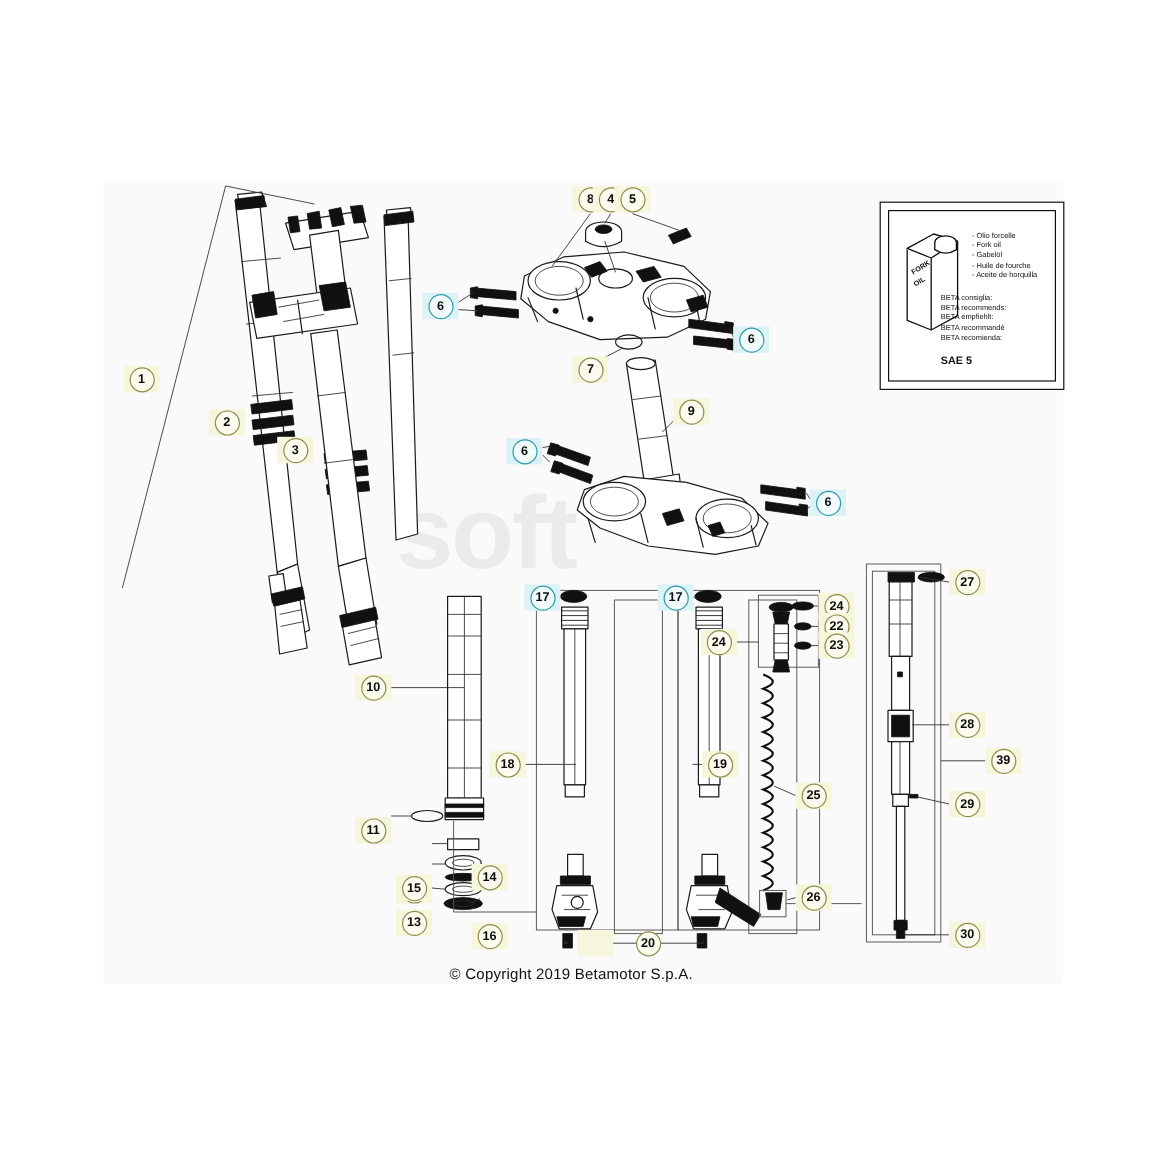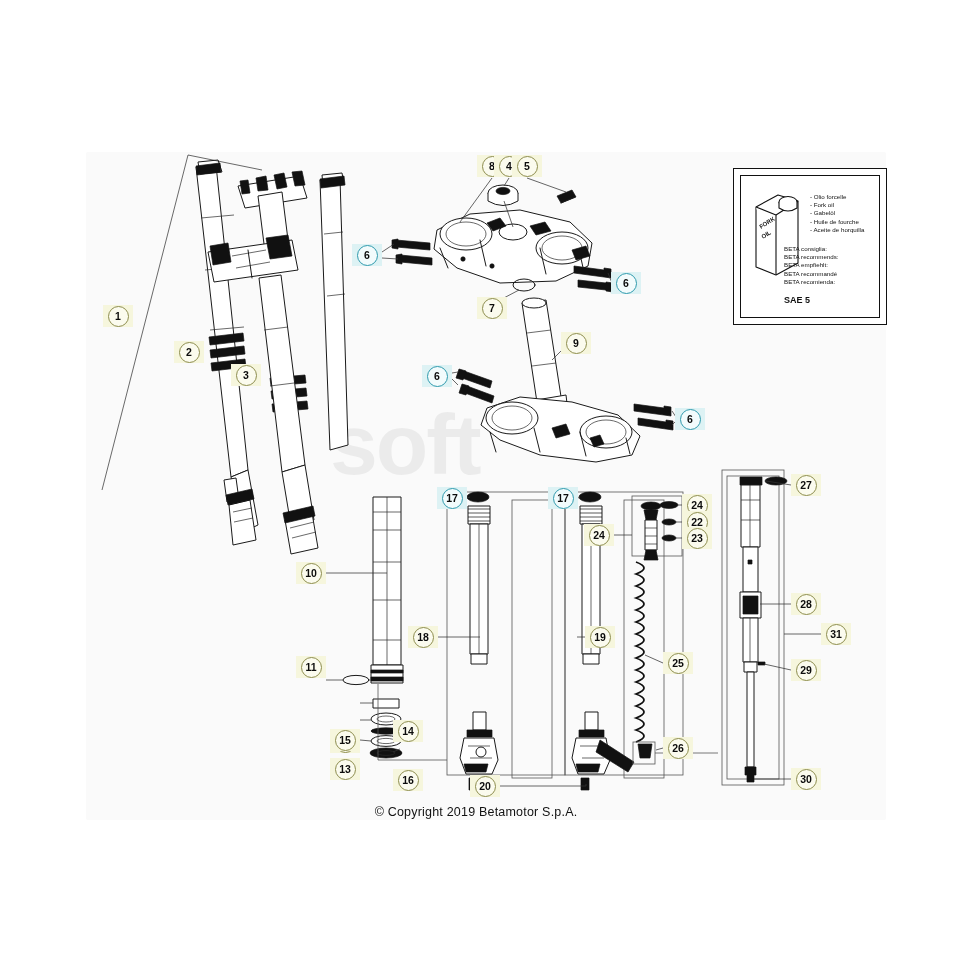--- a/index.html
+++ b/index.html
@@ -428,21 +428,21 @@
         <div class="ring">
           <span class="num">6</span>
         </div>
       </div>
       <div class="co y" style="left: 311px; top: 573px;">
         <div class="hl"></div>
         <div class="ring">
           <span class="num">10</span>
         </div>
       </div>
-      <div class="co y" style="left: 311px; top: 667px;">
+      <div class="co y" style="left: 311px; top: 692px;">
         <div class="hl"></div>
         <div class="ring">
           <span class="num">11</span>
         </div>
       </div>
       <div class="co y" style="left: 345px; top: 703px; margin-top: 28px;">
         <div class="hl"></div>
         <div class="ring">
           <span class="num">12</span>
         </div>
@@ -488,21 +488,21 @@
         <div class="ring">
           <span class="num">18</span>
         </div>
       </div>
       <div class="co y" style="left: 600px; top: 637px;">
         <div class="hl"></div>
         <div class="ring">
           <span class="num">19</span>
         </div>
       </div>
-      <div class="co y" style="left: 485px; top: 786px;">
+      <div class="co y" style="left: 496px; top: 786px; padding-left: 44px;">
         <div class="hl"></div>
         <div class="ring">
           <span class="num">20</span>
         </div>
       </div>
       <div class="co y" style="left: 697px; top: 505px;">
         <div class="hl"></div>
         <div class="ring">
           <span class="num">24</span>
         </div>
@@ -545,21 +545,21 @@
       </div>
       <div class="co y" style="left: 806px; top: 604px;">
         <div class="hl"></div>
         <div class="ring">
           <span class="num">28</span>
         </div>
       </div>
       <div class="co y" style="left: 836px; top: 634px;">
         <div class="hl"></div>
         <div class="ring">
-          <span class="num">31</span>
+          <span class="num">39</span>
         </div>
       </div>
       <div class="co y" style="left: 806px; top: 670px; text-align: center;">
         <div class="hl"></div>
         <div class="ring">
           <span class="num">29</span>
         </div>
       </div>
       <div class="co y" style="left: 806px; top: 779px;">
         <div class="hl"></div>

